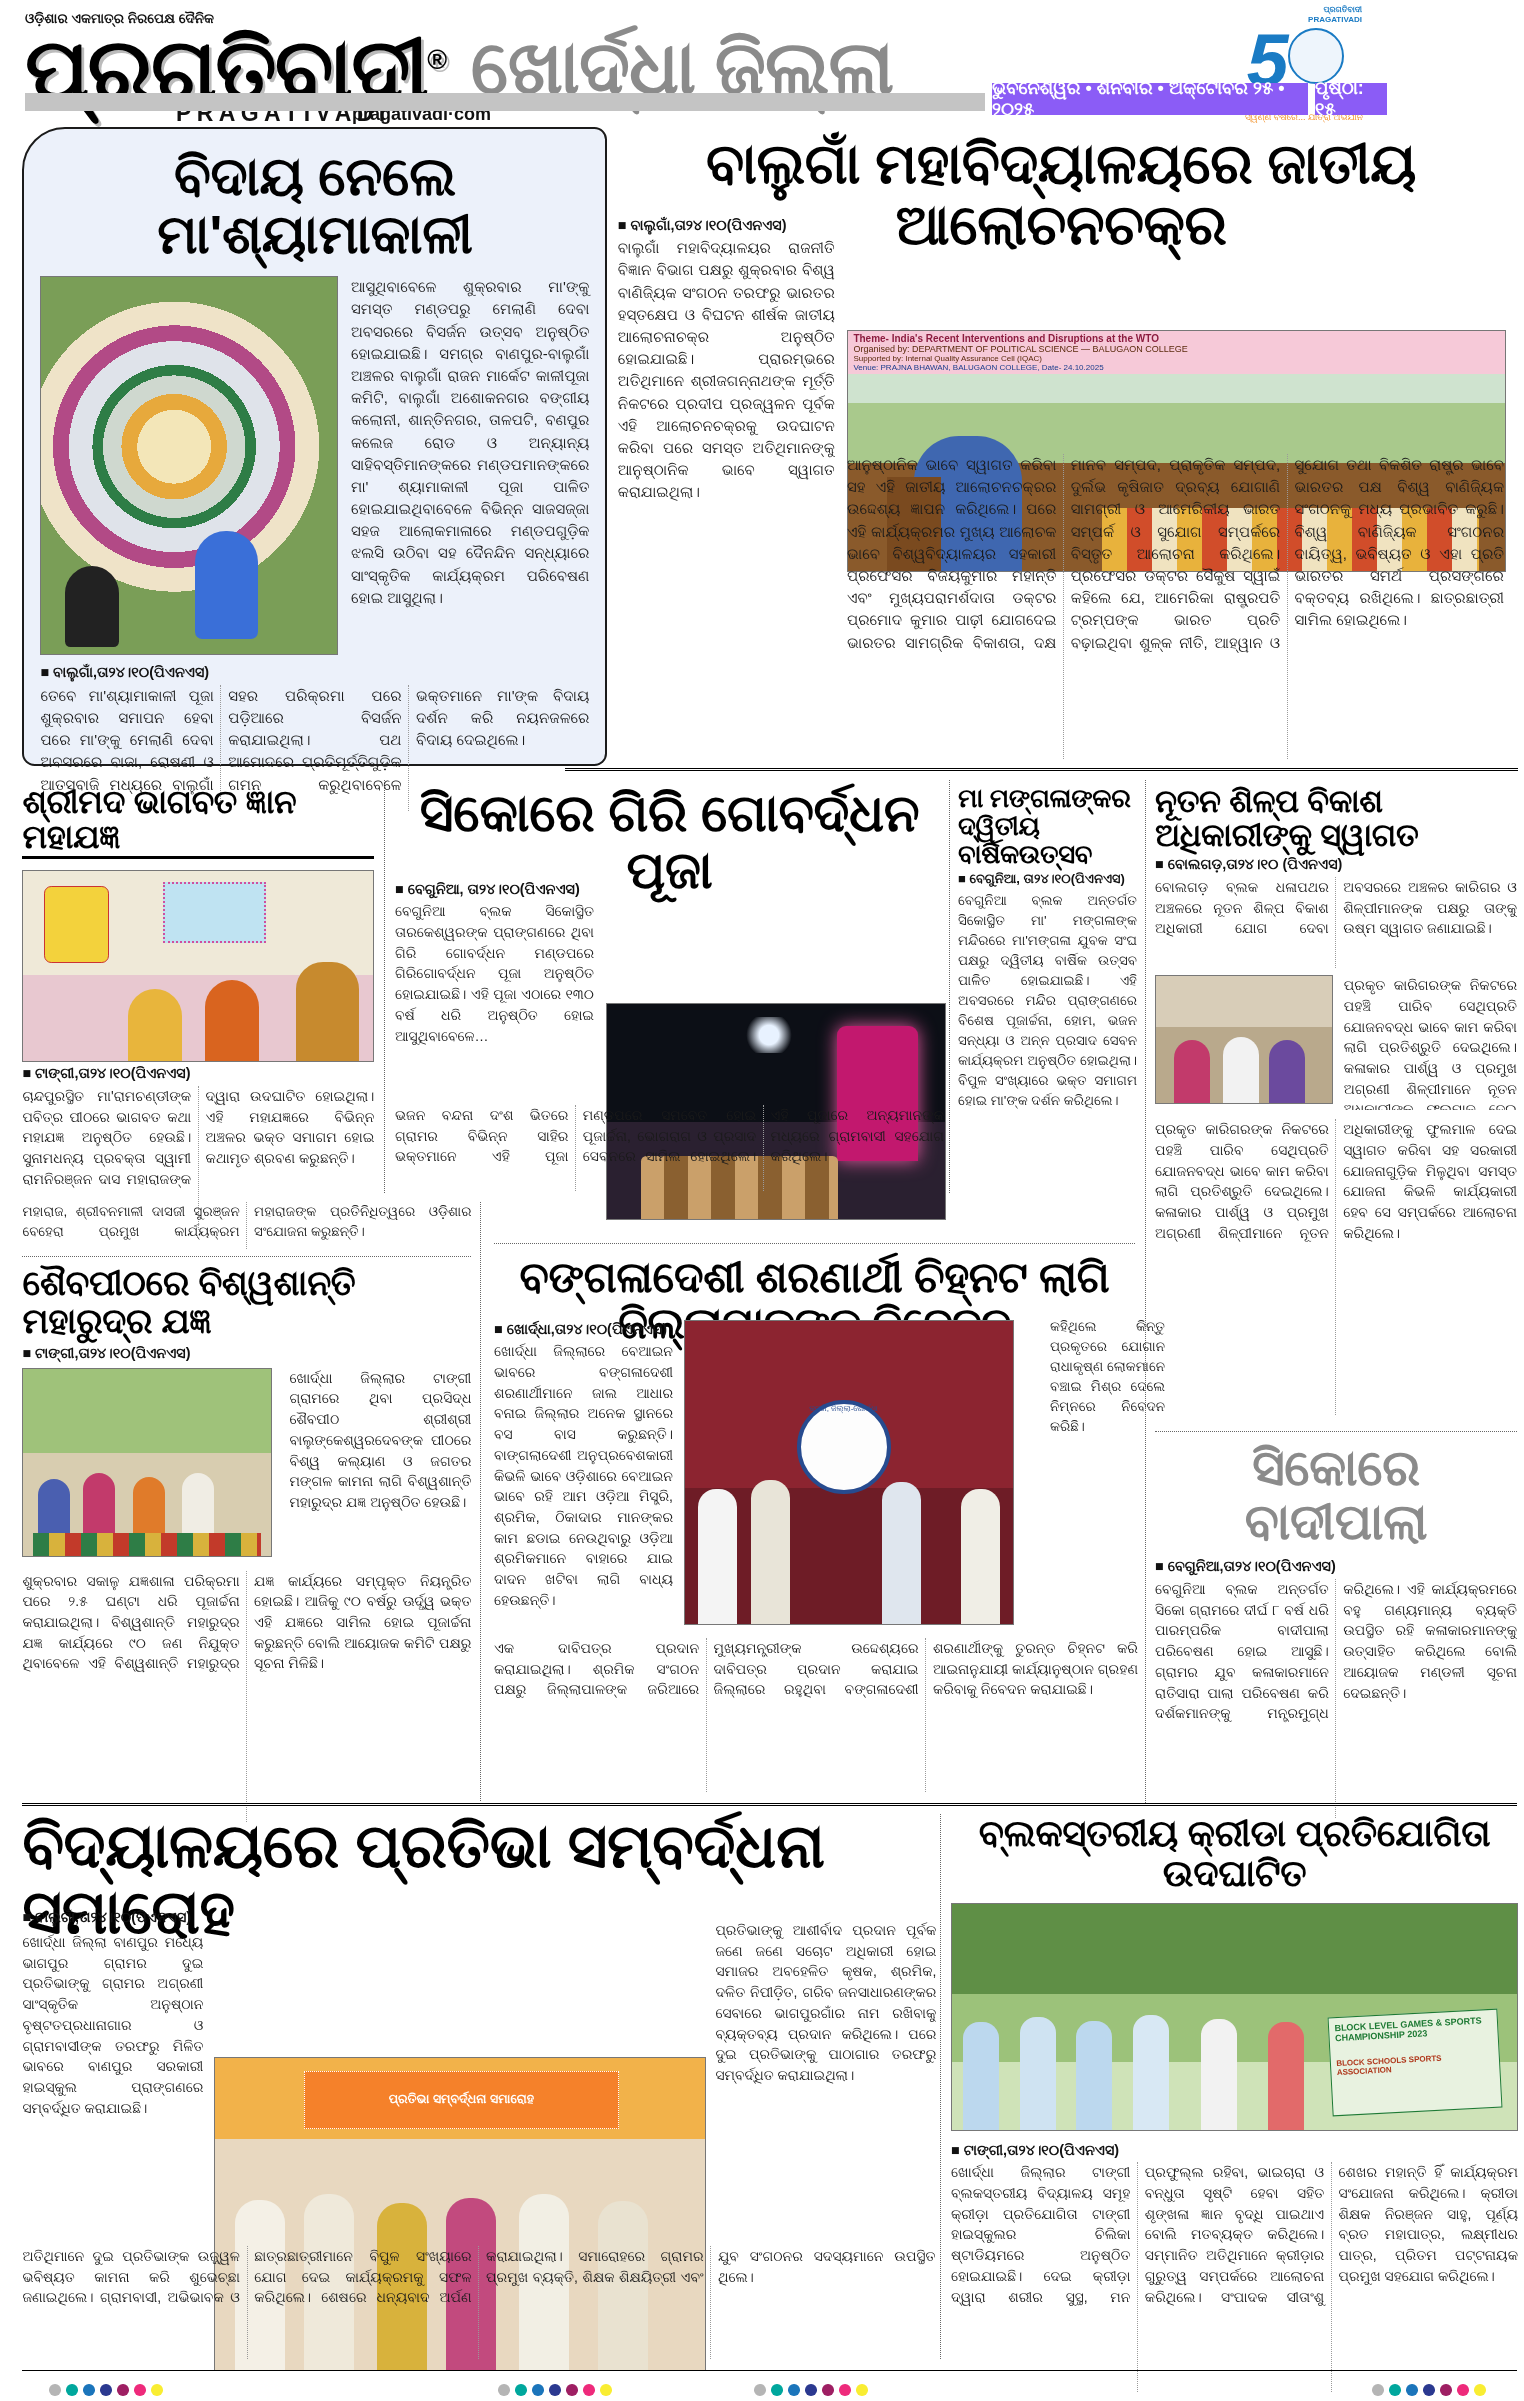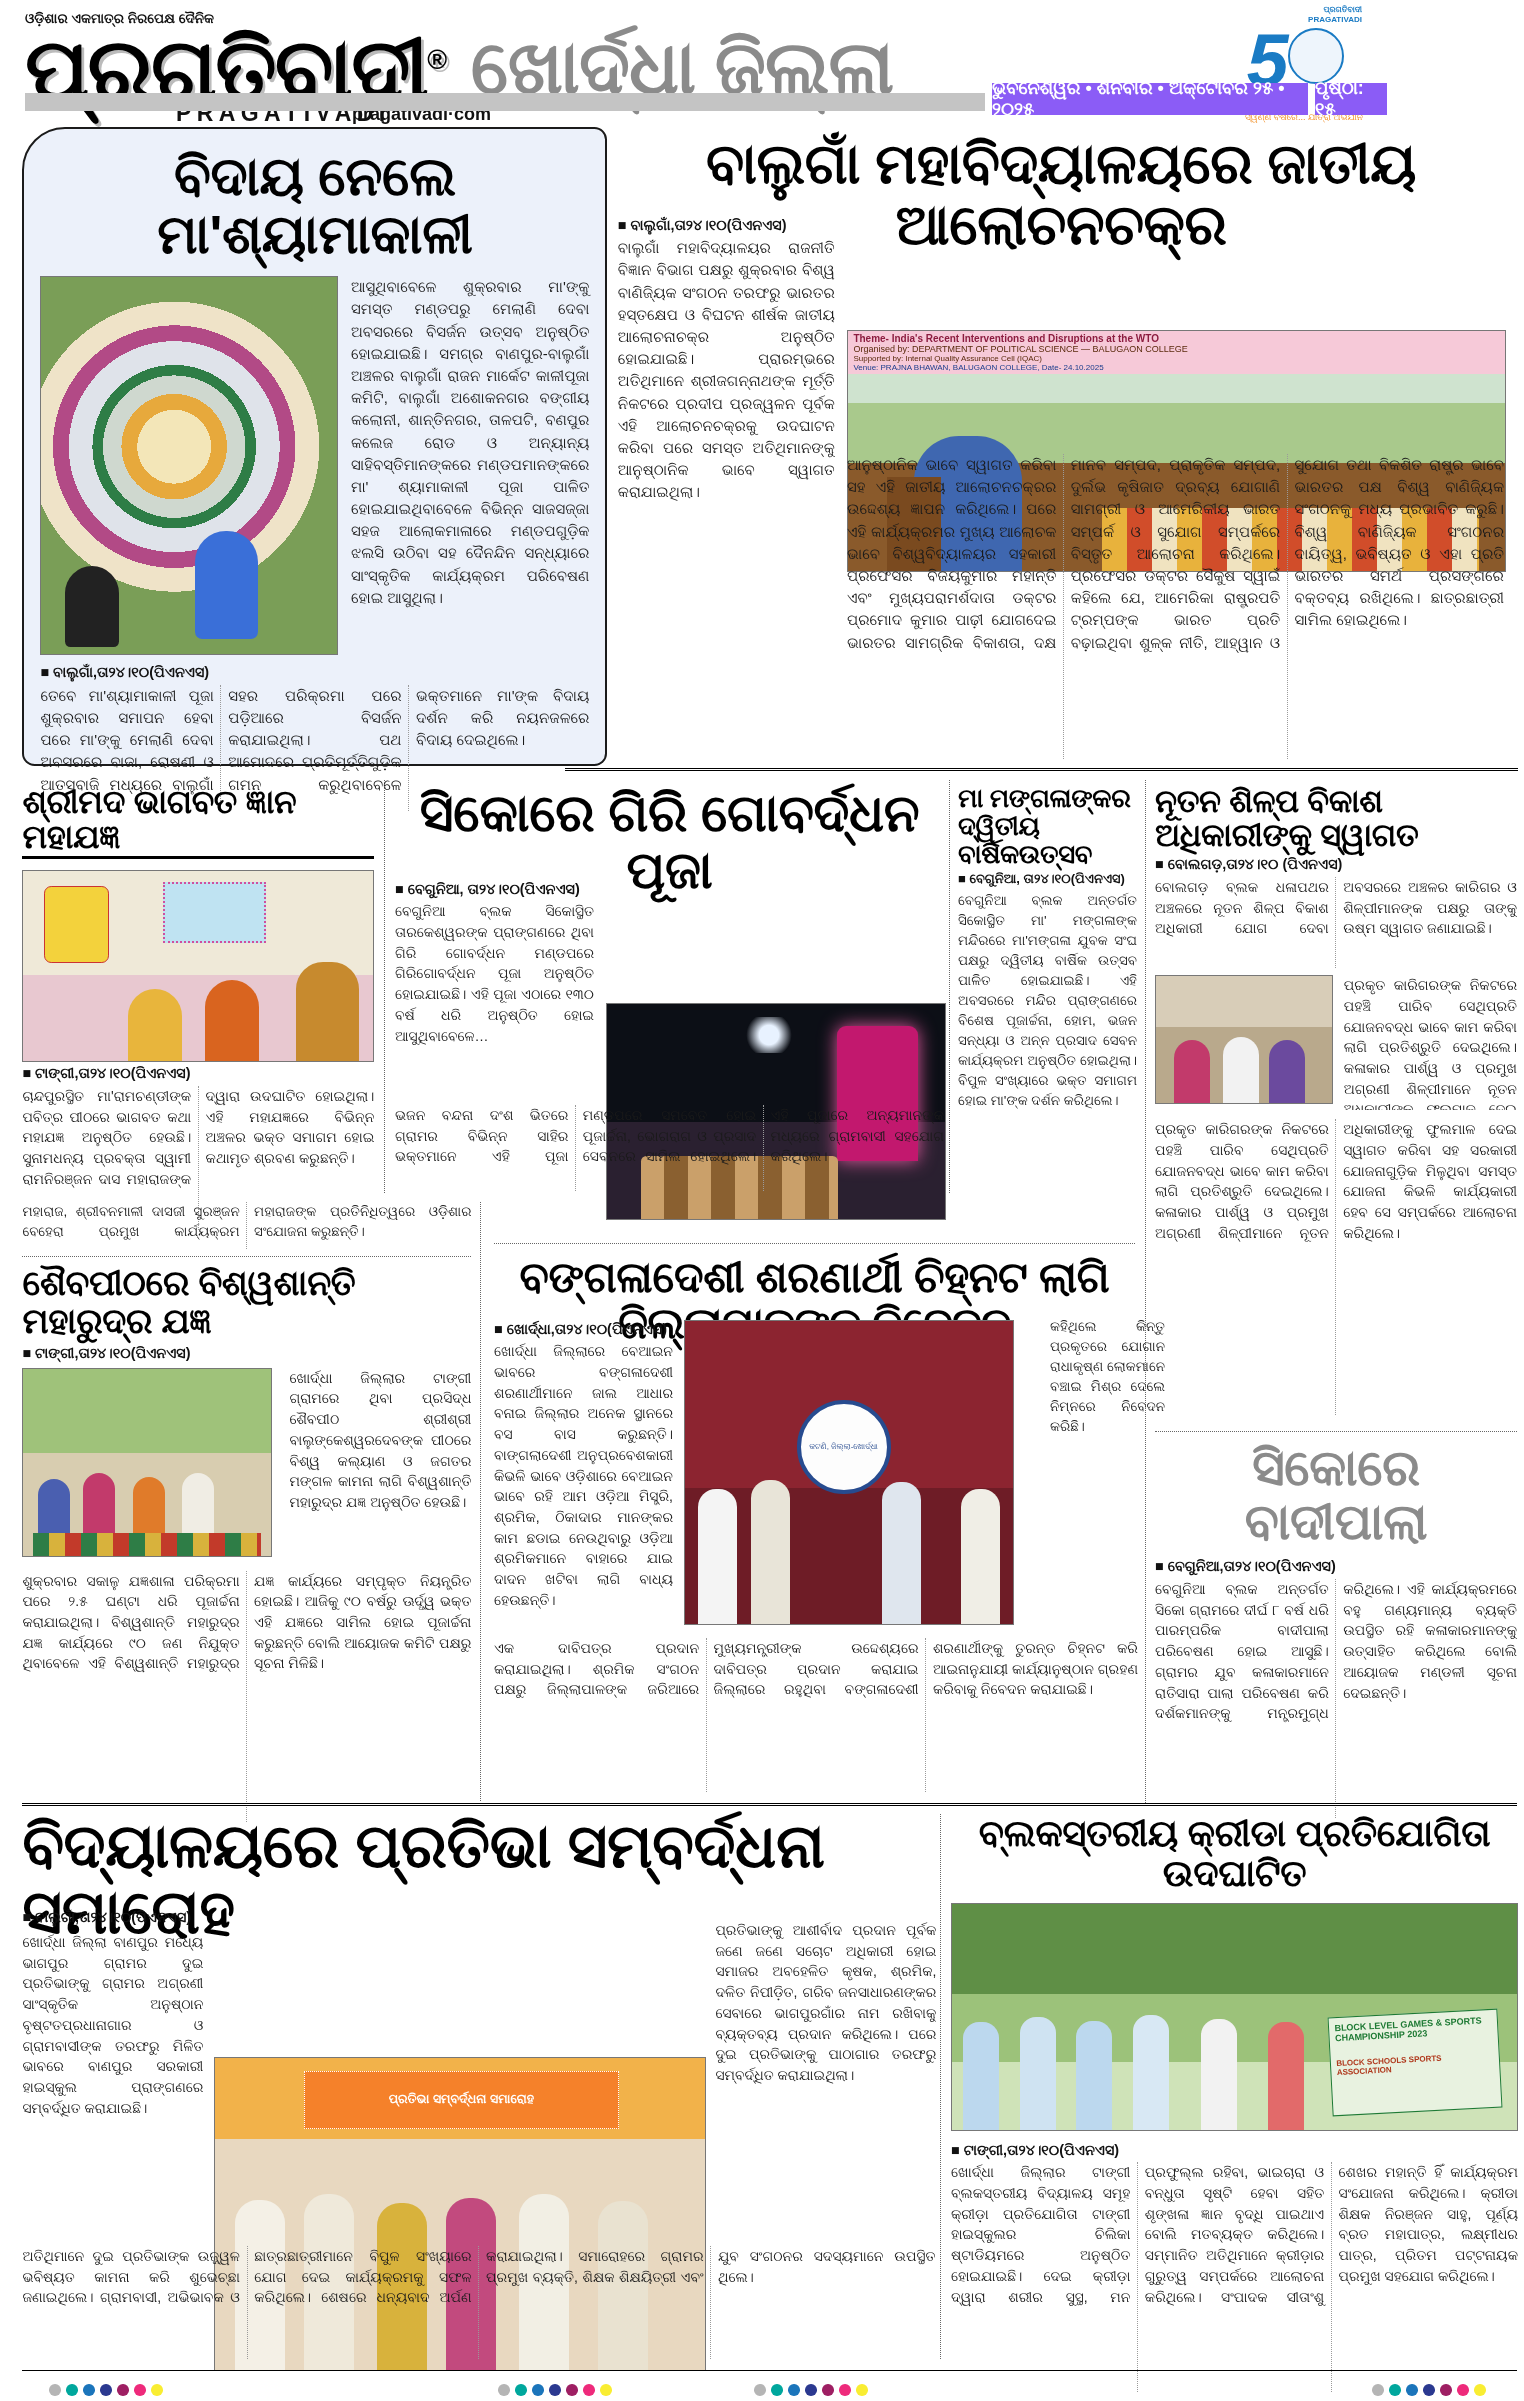--- a/index.html
+++ b/index.html
@@ -14,21 +14,21 @@
   .cols3{column-count:3;column-gap:14.4px;column-rule:0.9px dotted #9a9a9a;}
   .cols4{column-count:4;column-gap:14.4px;column-rule:0.9px dotted #9a9a9a;}
   .photo{position:relative;border:0.9px solid #777;overflow:hidden;}
   .vdot{border-left:1.8px dotted #666;width:0;}
   .hdot{border-top:1.8px dotted #666;height:0;}
   .hdouble{border-top:3.6px double #000;height:0;}
   .blackbox{background:#8b5cf6;color:#fff;font-weight:bold;display:flex;align-items:center;justify-content:center;}
   .bannerline{white-space:nowrap;overflow:hidden;}
   .dot{display:inline-block;width:11.7px;height:11.7px;border-radius:50%;margin-right:5.4px;vertical-align:middle;}
   .flagdisc{position:absolute;background:#fdfdfd;border-radius:50%;border:4.5px solid #274b8f;
-            display:flex;align-items:center;justify-content:center;text-align:center;}
+            display:flex;align-items:flex-start;justify-content:center;text-align:center;}
 </style>
 </head>
 <body>
 
 <div class="page">
 
   <div class="abs" style="left:25px;top:10.8px;font-size:13.5px;font-weight:bold;">ଓଡ଼ିଶାର ଏକମାତ୍ର ନିରପେକ୍ଷ ଦୈନିକ</div>
   <div class="abs" style="left:25px;top:20px;font-size:86px;font-weight:bold;letter-spacing:-1.8px;color:#000;text-shadow:2.7px 2.7px 0 #bbb;">
     <span>ପ୍ରଗତିବାଦୀ</span><sup style="font-size:27px;">®</sup>
   </div>

